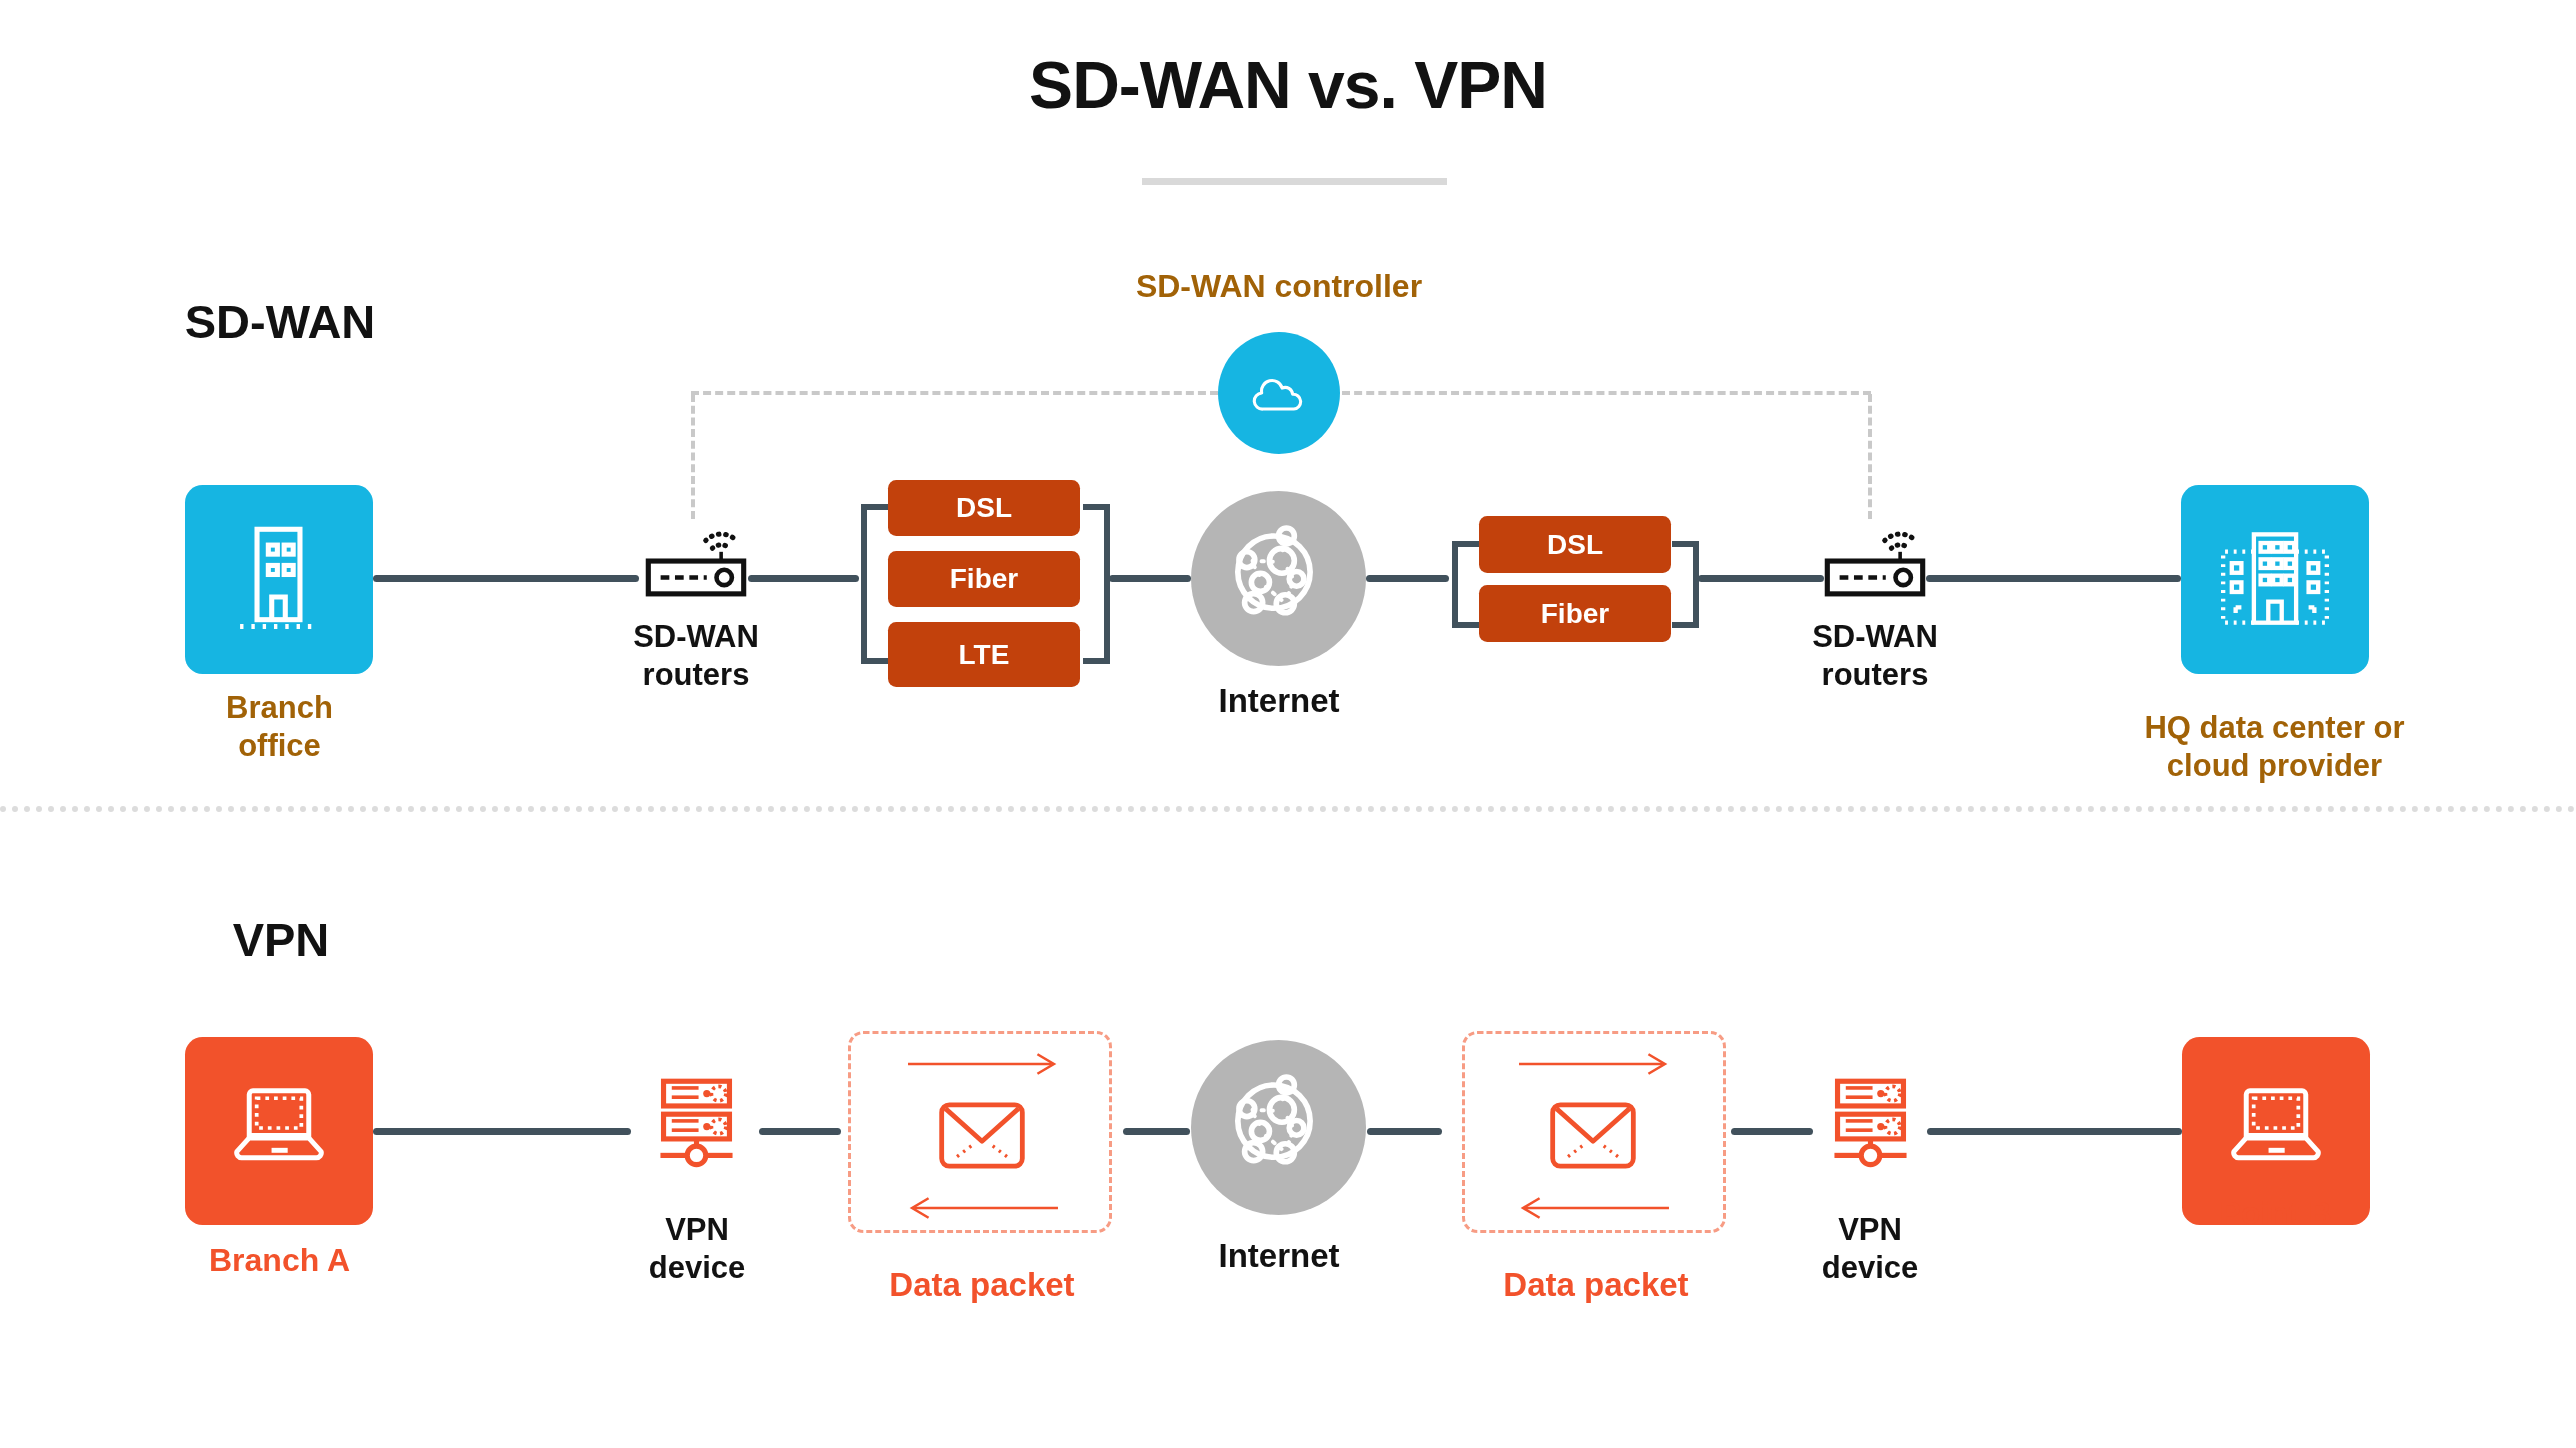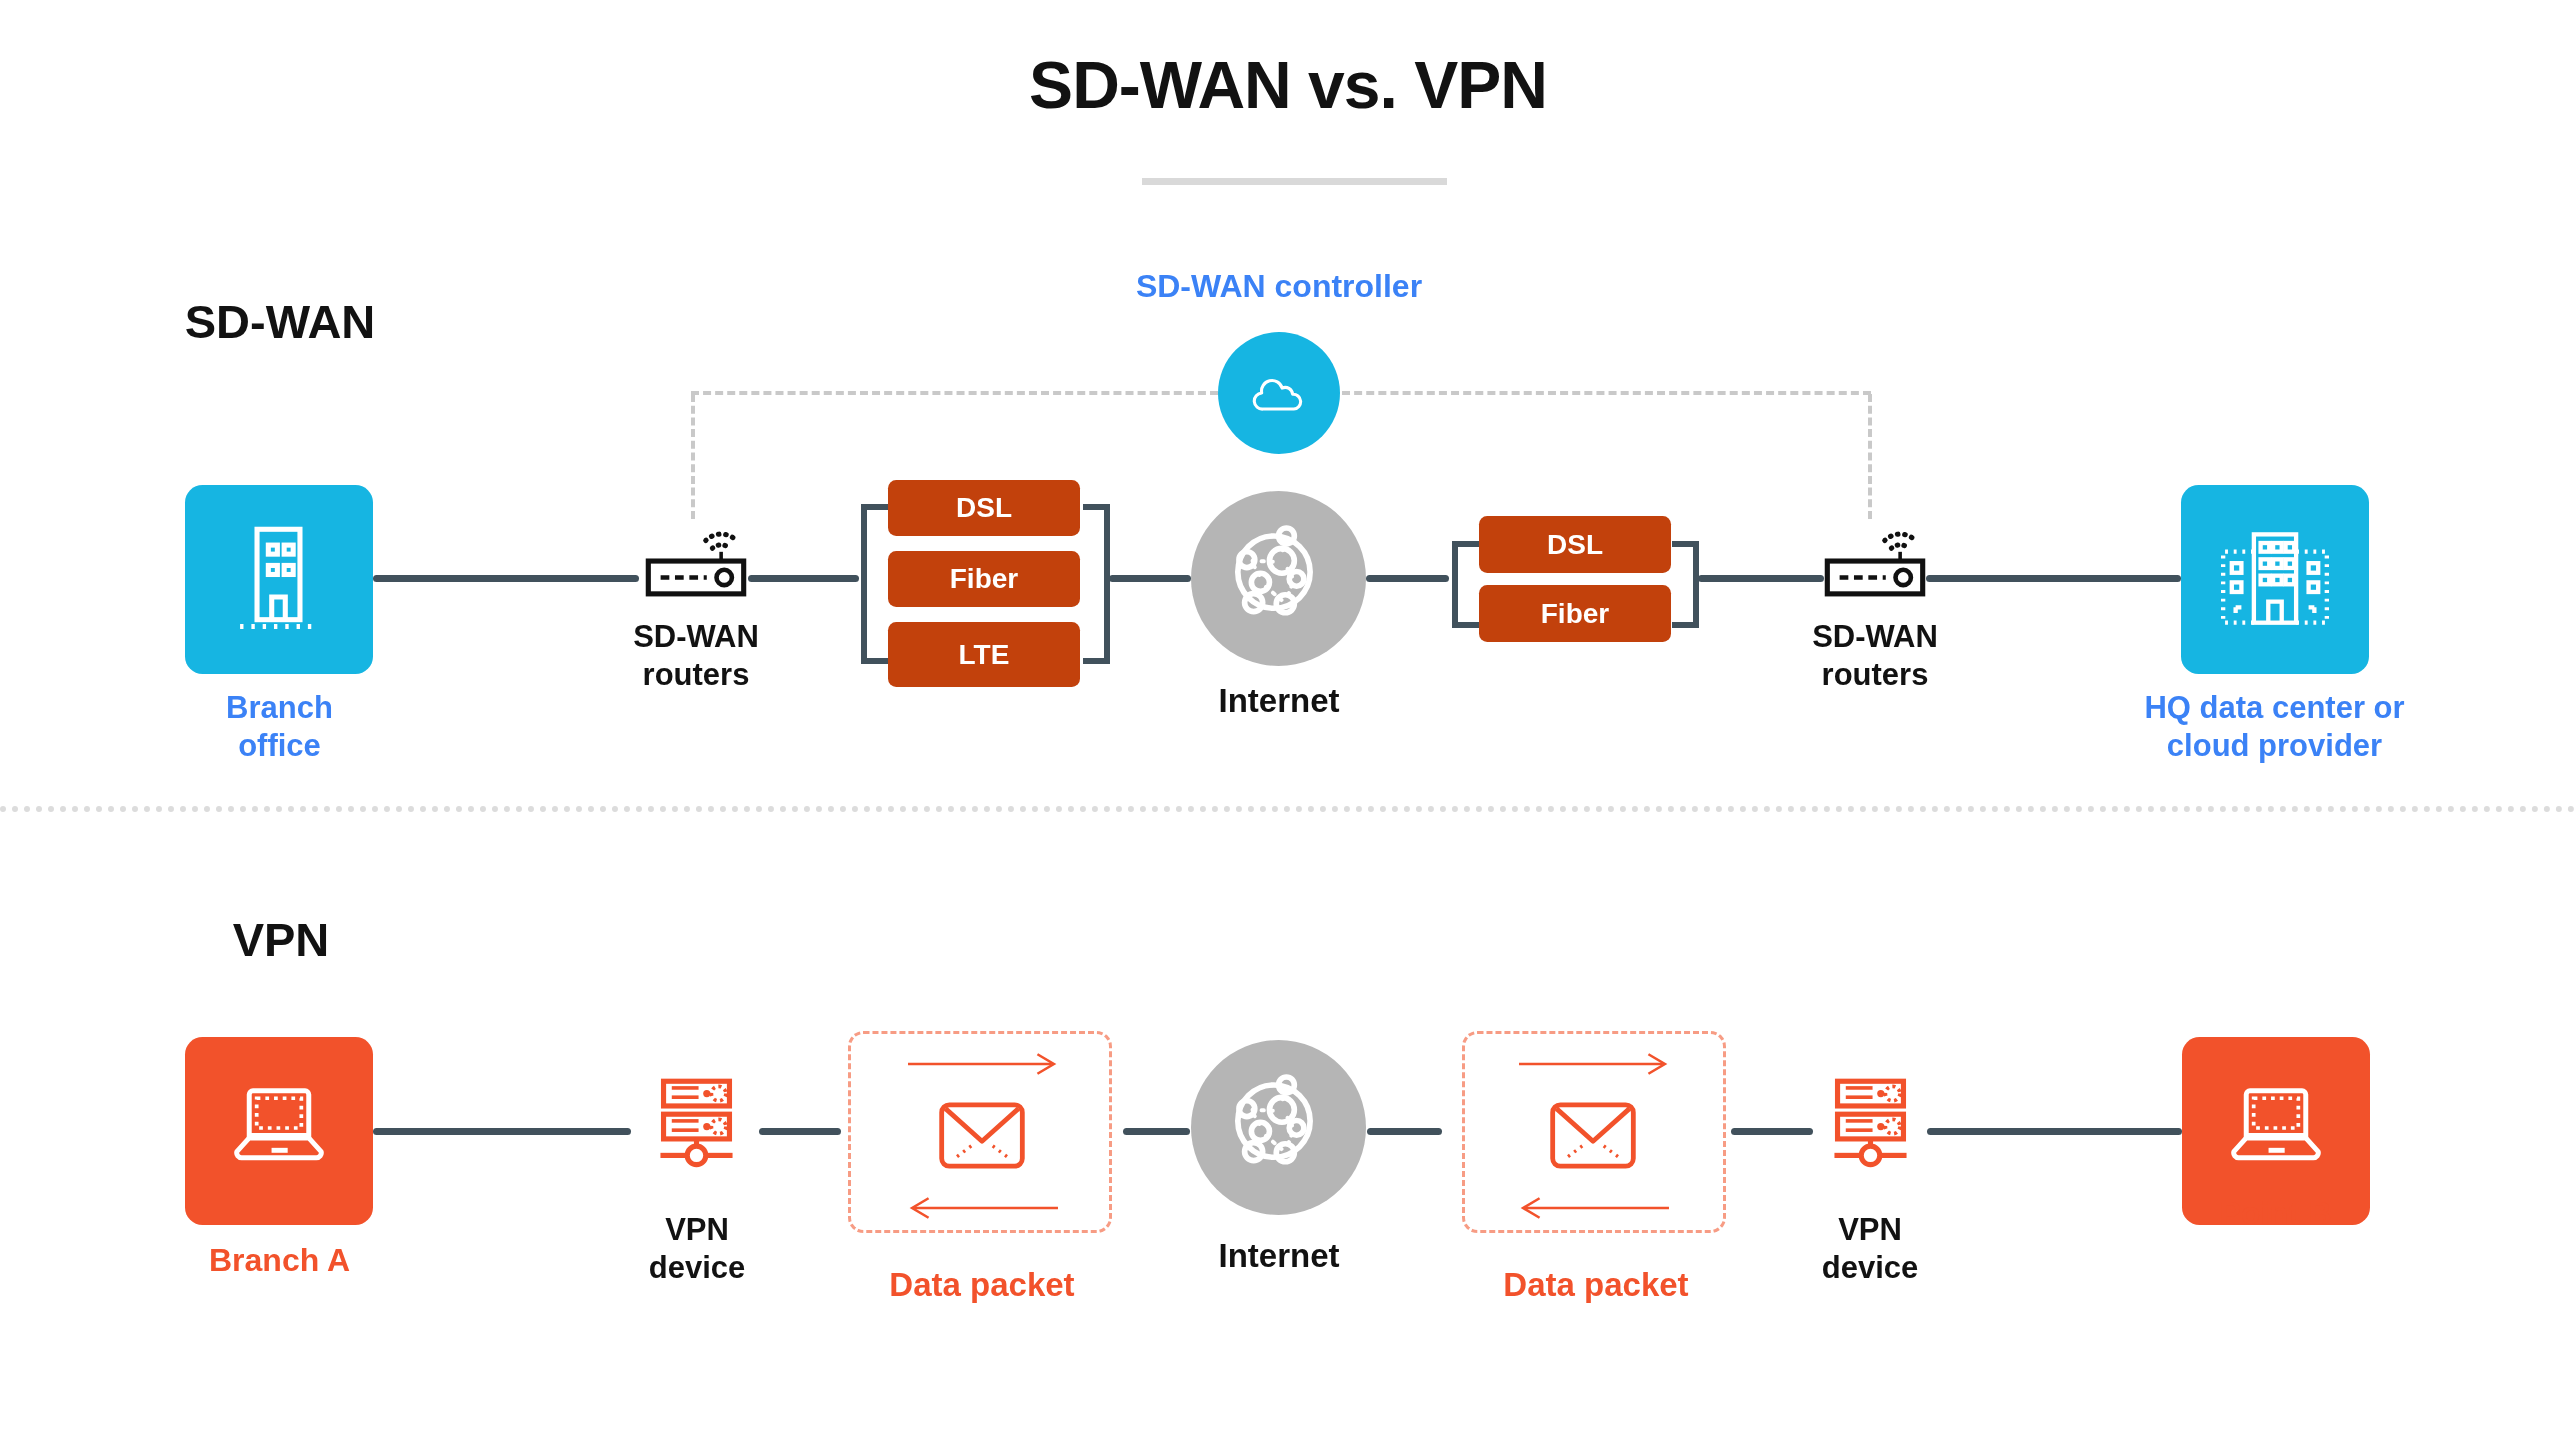--- a/index.html
+++ b/index.html
@@ -2,21 +2,21 @@
 <html style="font-size:8.2px"><head>
 <meta charset="utf-8">
 <style>
   html,body{margin:0;padding:0;background:#ffffff;}
   .stage{position:relative;width:2576px;height:1449px;background:#ffffff;
          font-family:"Liberation Sans",sans-serif;overflow:hidden;}
   .abs{position:absolute;}
   
   .lbl{position:absolute;font-weight:700;text-align:center;line-height:1.22;}
   .c-black{color:#121212;}
-  .c-cyan{color:#3b82f6;}
+  .c-cyan{color:#a16207;}
   .c-orange{color:#F2522B;}
   .title{left:0;top:45px;width:2576px;font-size:66px;letter-spacing:-1px;}
   .title-rule{position:absolute;left:1142px;top:178px;width:305px;height:6.7px;background:#D9D9D9;}
   .section-lbl{font-size:47px;}
   
   .line{position:absolute;height:7.2px;background:#41515C;border-radius:3.6px;}
   
   .dashv{position:absolute;width:0;border-left:4.6px dashed #C9C9C9;}
   .dashh{position:absolute;height:0;border-top:4.6px dashed #C9C9C9;}
   
@@ -176,21 +176,21 @@
           <rect x="30" y="38" width="10" height="10"></rect>
             <rect x="30" y="58" width="10" height="10"></rect>
           <rect x="110" y="38" width="10" height="10"></rect>
             <rect x="110" y="58" width="10" height="10"></rect>
           <path d="M34,84 h6 M34,84 v6"></path>
             <path d="M116,84 h-6 M116,84 v6"></path>
         </g>
       </svg>
     </span>
   </div>
-  <div class="lbl c-cyan" style="left:2125px;top:689px;width:299px;font-size:31px;">HQ data center or cloud provider</div>
+  <div class="lbl c-cyan" style="left:2125px;top:709px;width:299px;font-size:31px;">HQ data center or cloud provider</div>
 
   <div class="divider"></div>
 
   <div class="lbl c-black section-lbl" style="left:178px;top:911px;width:206px;">VPN</div>
 
   <div class="line" style="left:373px;top:1128px;width:258px;"></div>
   <div class="line" style="left:759px;top:1128px;width:82px;"></div>
   <div class="line" style="left:1123px;top:1128px;width:67px;"></div>
   <div class="line" style="left:1367px;top:1128px;width:75px;"></div>
   <div class="line" style="left:1731px;top:1128px;width:82px;"></div>

